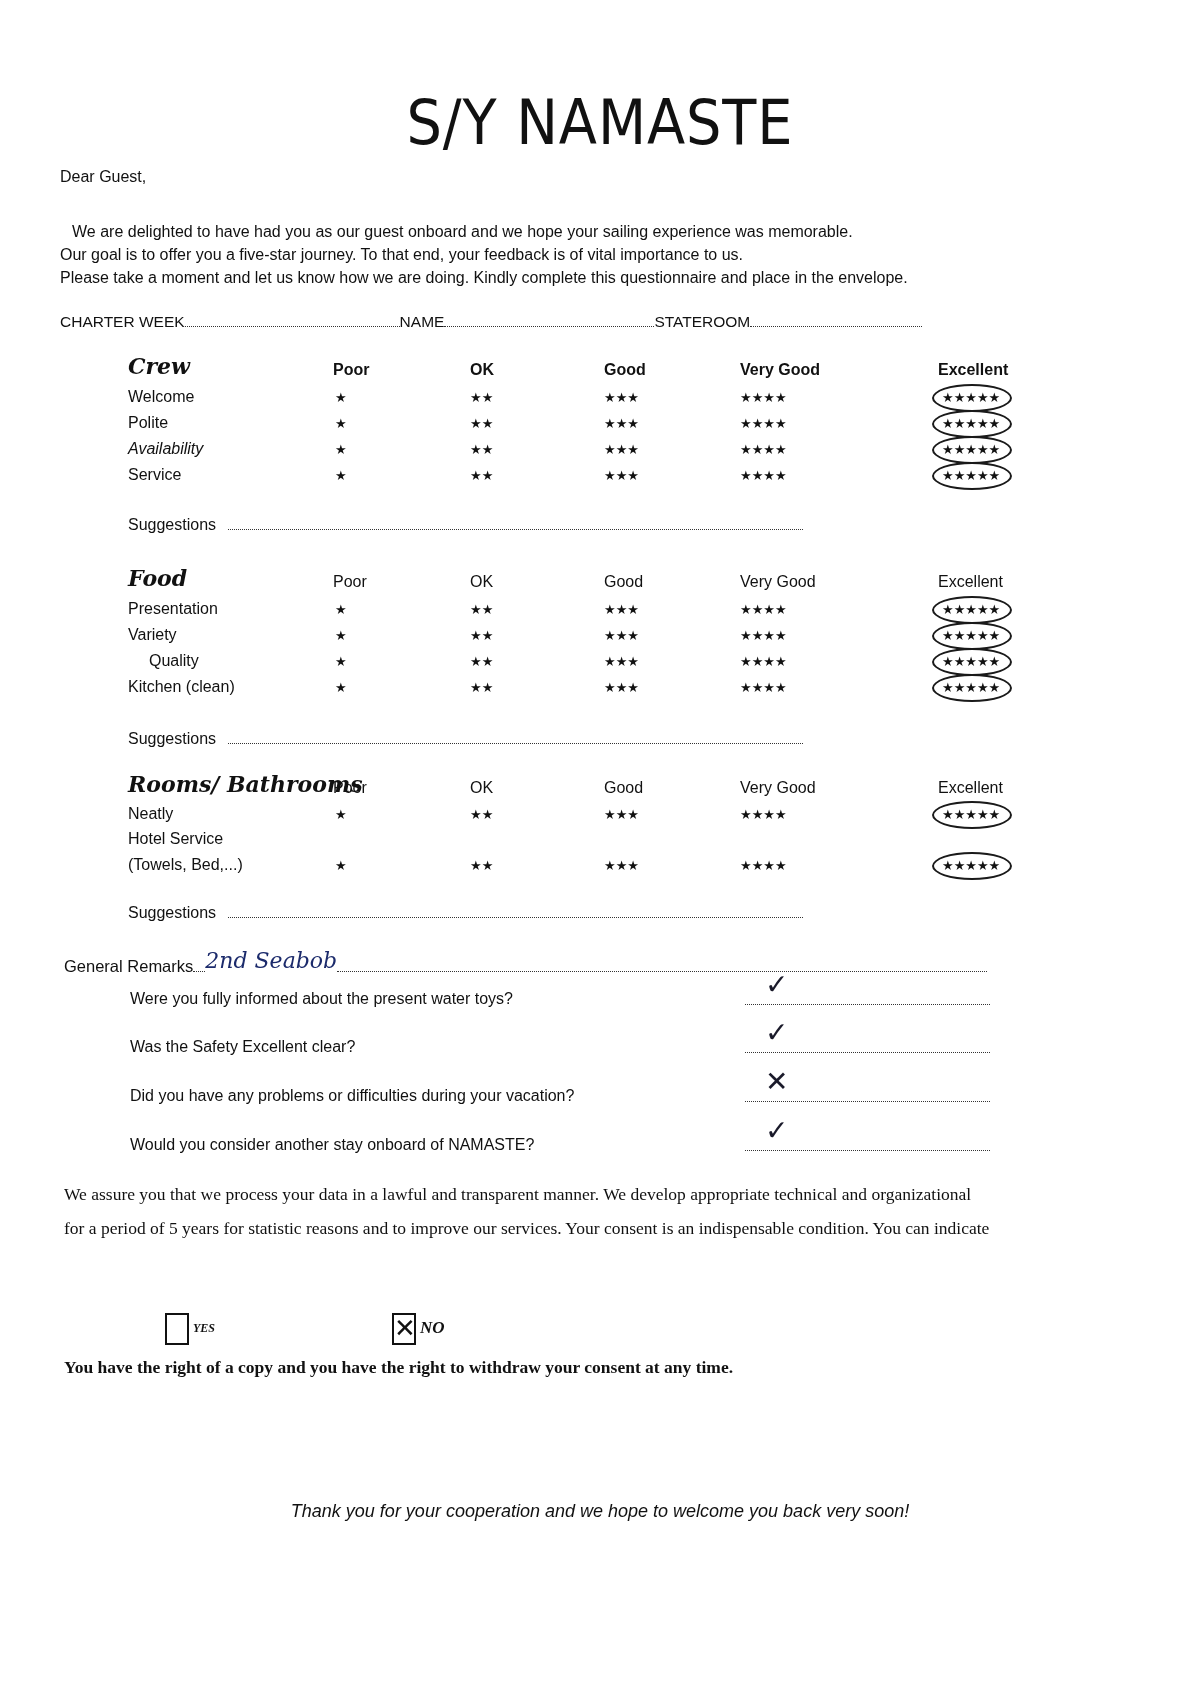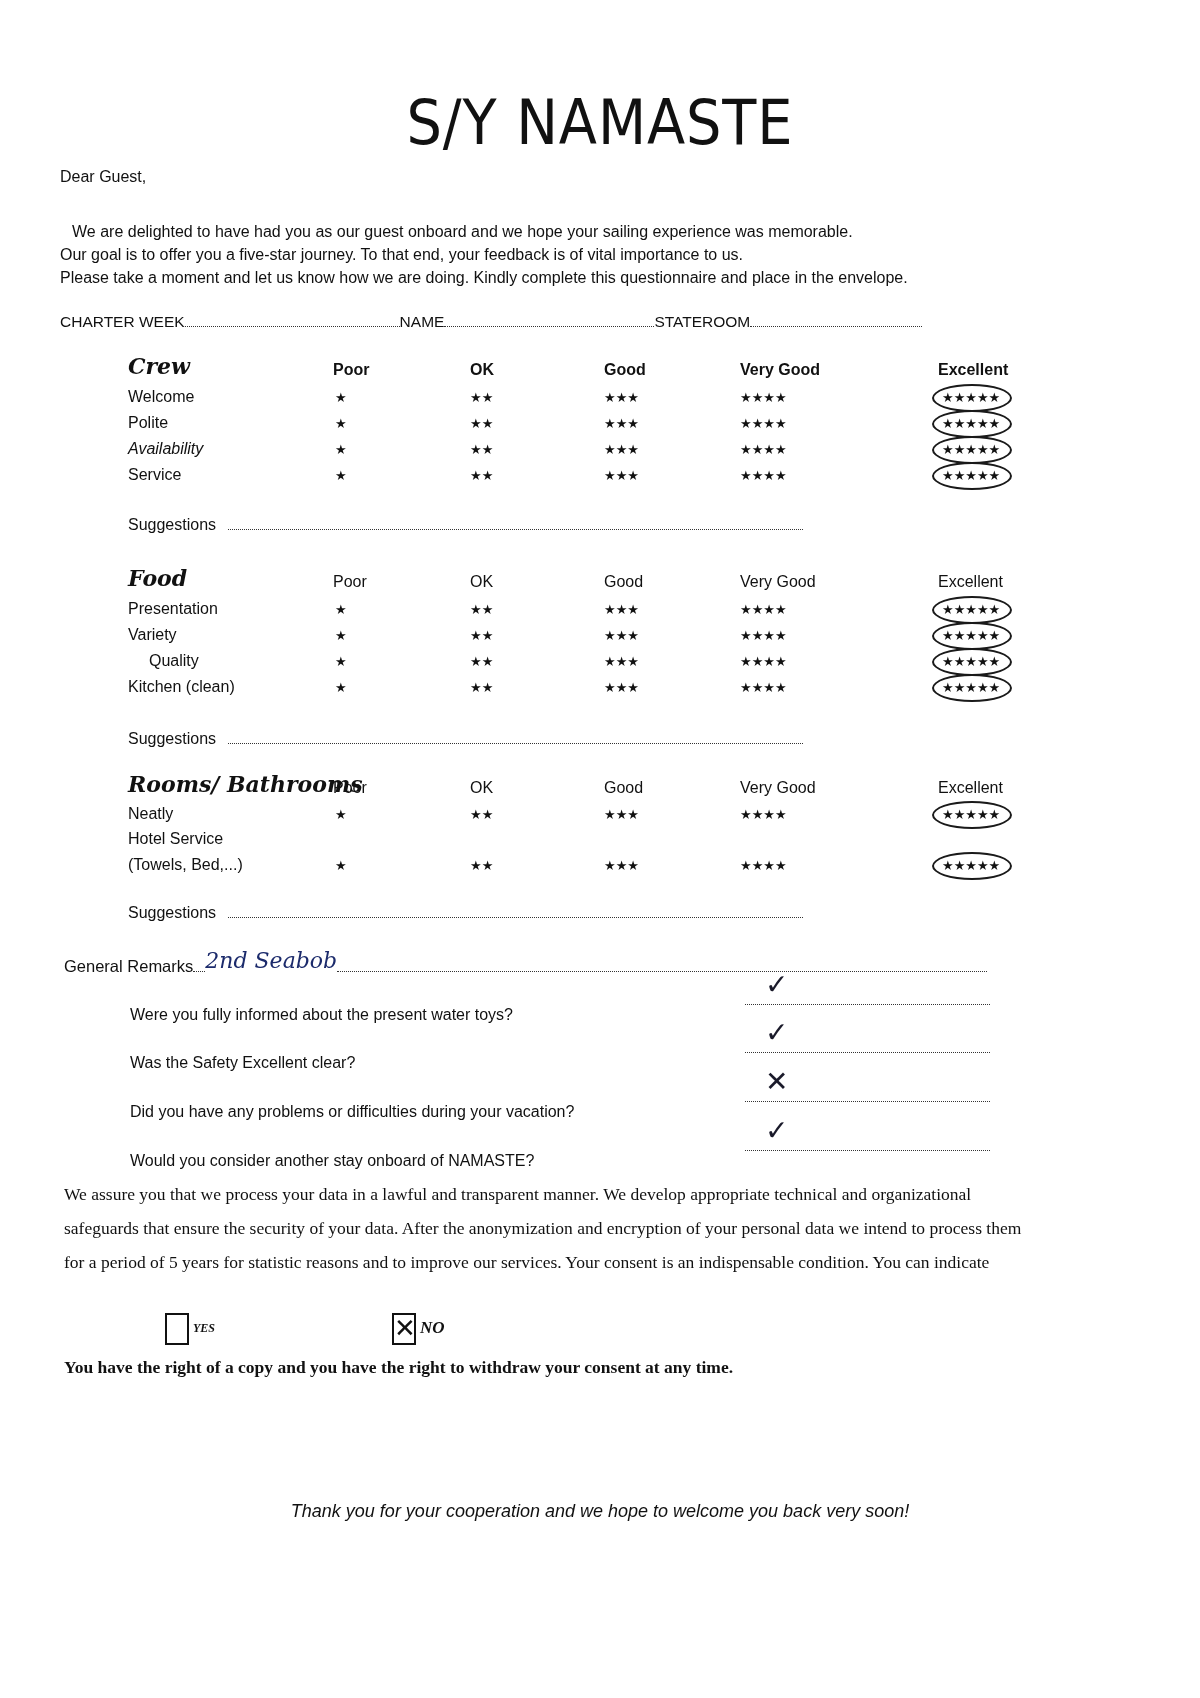--- a/index.html
+++ b/index.html
@@ -9,21 +9,21 @@
   .intro { font-size:16px; line-height:23px; font-family:"Liberation Sans", sans-serif; transform-origin:left; }
   .row-line { font-size:15.5px; white-space:nowrap; }
   .dots { display:inline-block; border-bottom:1.5px dotted #333; height:12px; vertical-align:baseline; }
   .sec-title { font-family:"DejaVu Serif", serif; font-style:italic; font-weight:bold; font-size:22px; }
   .hdr { font-size:16px; }
   .hdr.bold { font-weight:bold; }
   .item { font-size:16px; }
   .stars { font-size:13px; letter-spacing:0px; font-family:"DejaVu Sans", sans-serif; }
   .circle { position:absolute; border:2px solid #1a1a1a; border-radius:50%; }
   .sugg { font-size:16px; }
-  .q { font-size:16px;margin-top:16px; }
+  .q { font-size:16px; }
   .mark { font-family:"DejaVu Sans", sans-serif; font-size:28px; color:#1a1a2a; }
   .legal { font-family:"Liberation Serif", serif; font-size:17.5px; line-height:34px; }
   .box { position:absolute; width:24px; height:32px; border:2px solid #111; box-sizing:border-box; }
   .hand { font-family:"DejaVu Serif", serif; font-style:italic; color:#1b2a6b; font-size:22px; }
   .thanks { font-style:italic; font-size:18px; left:0; width:1200px; text-align:center; top:1501px; }
 </style>
 </head>
 <body>
 
 <div class="abs title">S/Y NAMASTE</div>
@@ -146,21 +146,20 @@
     <div class="abs q" style="left: 130px; top: 1087px;">Did you have any problems or difficulties during your vacation?</div>
     <div class="abs dots" style="left: 745px; top: 1089px; width: 245px;"></div>
     <div class="abs mark" style="left: 765px; top: 1065px;">✕</div>
     <div class="abs q" style="left: 130px; top: 1136px;">Would you consider another stay onboard of NAMASTE?</div>
     <div class="abs dots" style="left: 745px; top: 1138px; width: 245px;"></div>
     <div class="abs mark" style="left: 765px; top: 1114px;">✓</div>
   </div>
 
 <div class="abs legal" style="left:64px; top:1177px; width:1100px;">
   <div>We assure you that we process your data in a lawful and transparent manner. We develop appropriate technical and organizational</div>
-  <div>safeguards that ensure the security of your data. After the anonymization and encryption of your personal data we intend to process them</div>
   <div>for a period of 5 years for statistic reasons and to improve our services. Your consent is an indispensable condition. You can indicate</div>
 </div>
 
 <div class="box" style="left:165px; top:1313px;"></div>
 <div class="abs legal" style="left:193px; top:1316px; font-style:italic; font-weight:bold; font-size:12px; line-height:24px;">YES</div>
 <div class="box" style="left:392px; top:1313px; text-align:center; line-height:26px; font-size:26px;"><span>✕</span></div>
 <div class="abs legal" style="left:420px; top:1316px; font-style:italic; font-weight:bold; font-size:17px; line-height:24px;">NO</div>
 
 <div class="abs legal" style="left:64px; top:1350px;font-weight:bold;">You have the right of a copy and you have the right to withdraw your consent at any time.</div>
 

